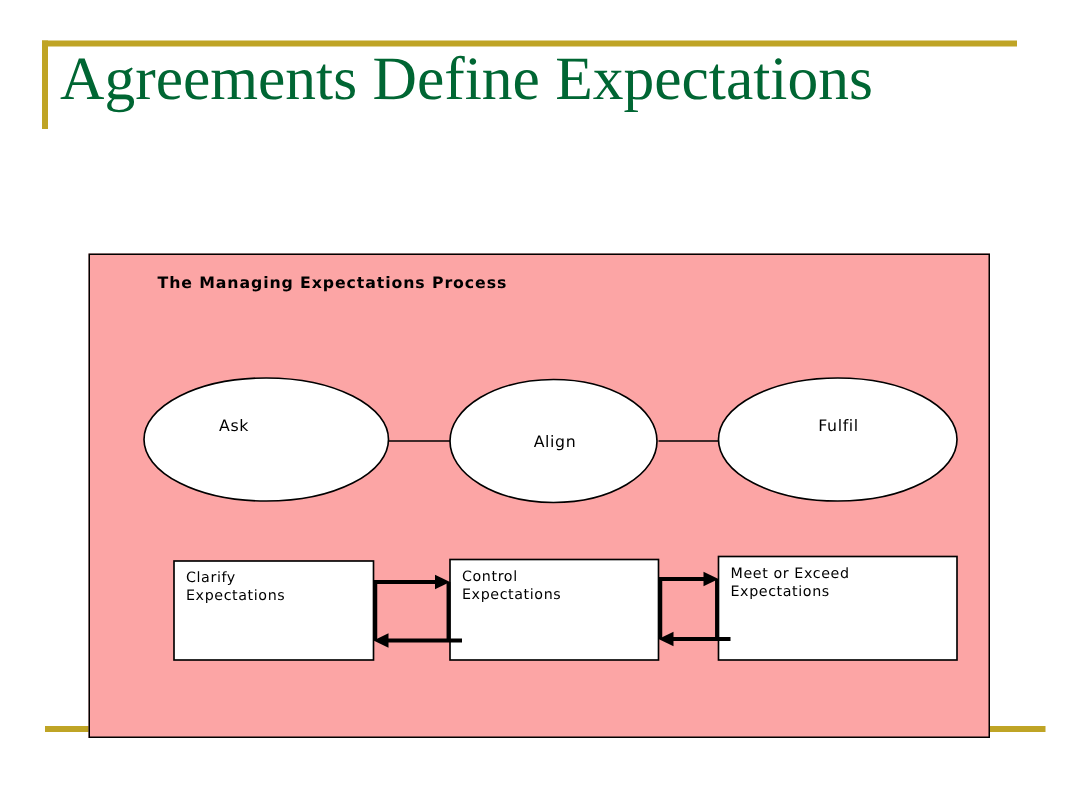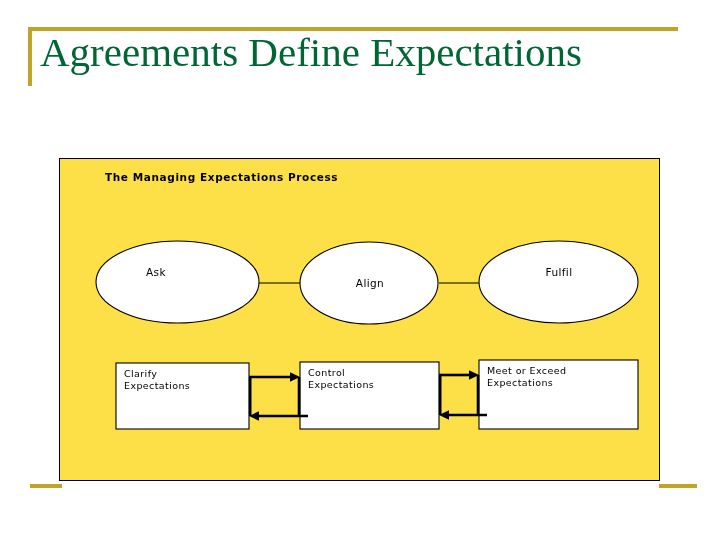--- a/index.html
+++ b/index.html
@@ -64,26 +64,26 @@
     line-height: 52px;
     color: #006633;
     white-space: nowrap;
     letter-spacing: 0px;
   }
 
   
   .content-frame {
     position: absolute;
     left: 59px;
-    top: 158px;
+    top: 169px;
     width: 601px;
     height: 323px;
     border: 1px solid #000000;
     box-sizing: border-box;
-    background: #fde047;
+    background: #fca5a5;
   }
   .diagram-svg {
     position: absolute;
     left: 0;
     top: 0;
     width: 601px;
     height: 323px;
     display: block;
   }
 

